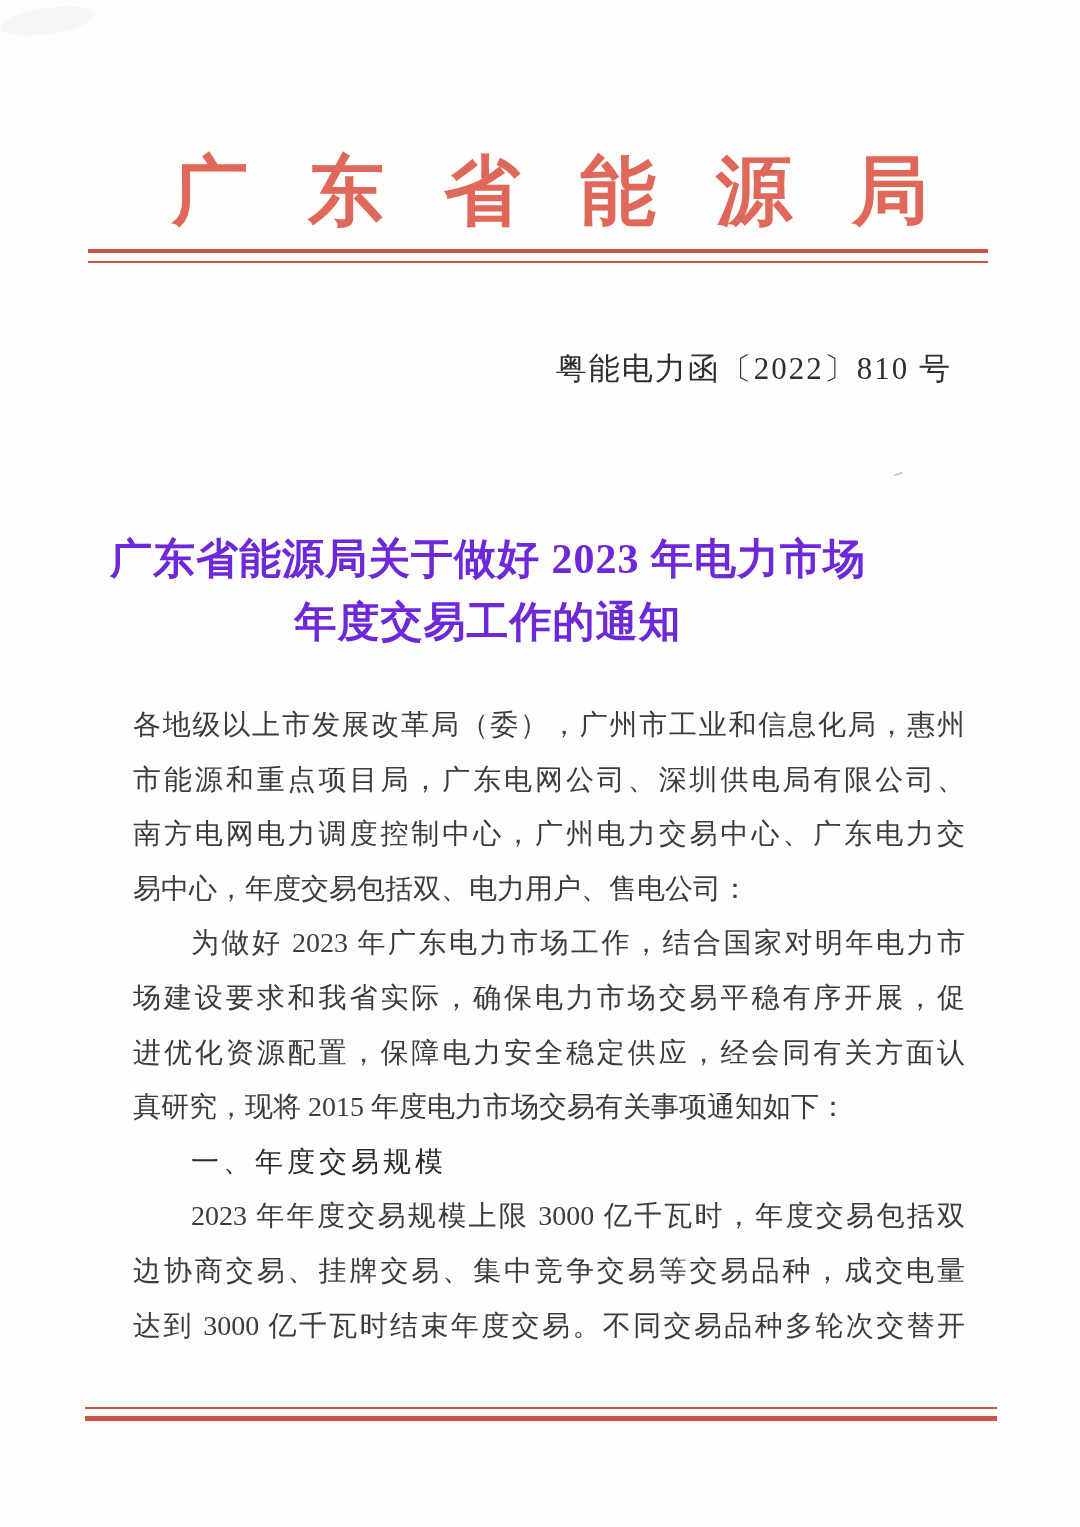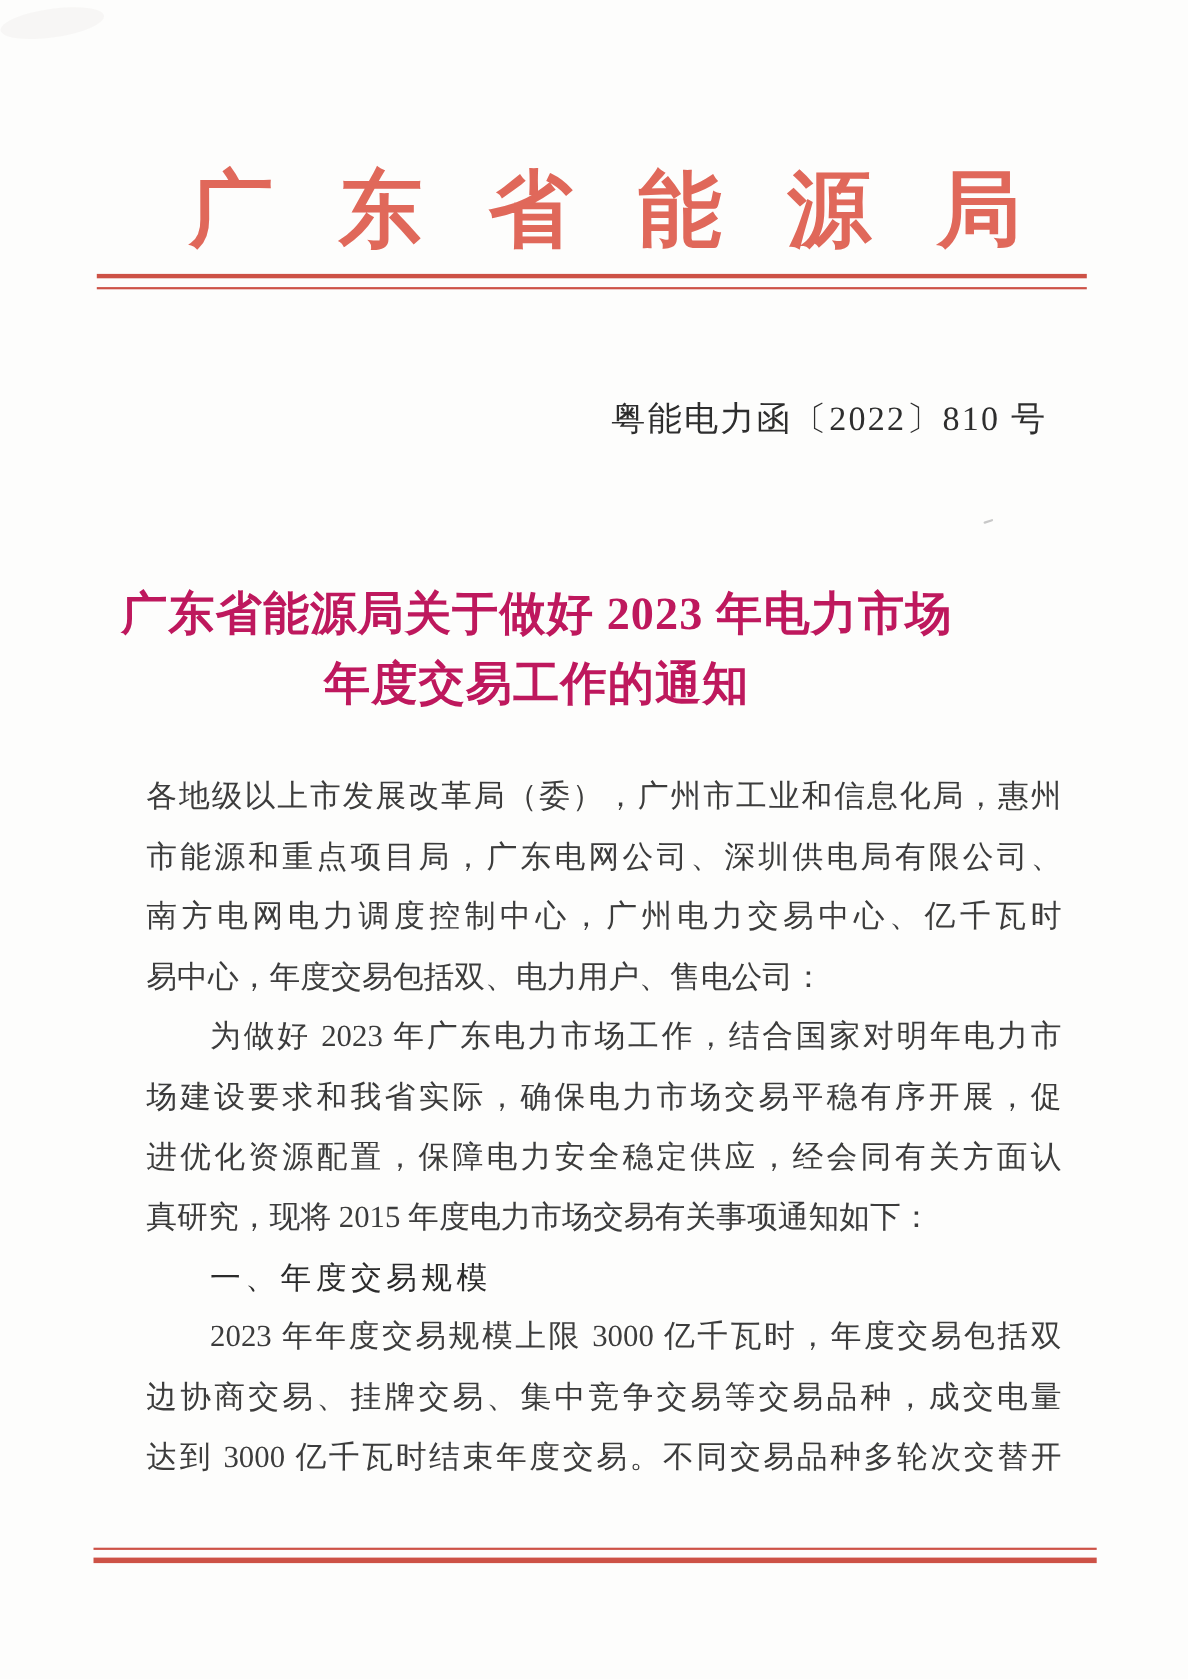--- a/index.html
+++ b/index.html
@@ -32,41 +32,41 @@
     font-weight: 600;
     color: #e0685a;
   }
   
   .rule { position: absolute; background: #cd5246; }
   .rule-top-thick { top: 249px; left: 88px;  width: 900px; height: 4px; }
   .rule-top-thin  { top: 261px; left: 88px;  width: 900px; height: 2px; }
   
   .doc-number {
     position: absolute;
-    top: 360px; right: 128px;
+    top: 348px; right: 128px;
     font-size: 31px; letter-spacing: 2px;
     color: #2e2e2e;
   }
   
   .artifact {
     position: absolute; top: 473px; left: 894px;
     width: 9px; height: 2px;
     background: #c8c8c8;
     border-radius: 2px;
     transform: rotate(-18deg);
   }
   
   .doc-title {
     position: absolute;
     top: 528px; left: 0; width: 976px;
     text-align: center;
     font-size: 42px; line-height: 63px;
     font-weight: 700;
     letter-spacing: 1px;
-    color: #be185d;
+    color: #6d28d9;
   }
   
   .body-text {
     position: absolute;
     top: 698px; left: 133px; width: 832px;
     font-size: 28px;
     color: #3c3c3c;
   }
   .line {
     height: 54.6px; line-height: 54.6px;
@@ -111,21 +111,21 @@
   <div class="artifact"></div>
 
   <div class="doc-title">
     <div>广东省能源局关于做好 2023 年电力市场</div>
     <div>年度交易工作的通知</div>
   </div>
 
   <div class="body-text">
     <div class="line">各地级以上市发展改革局（委），广州市工业和信息化局，惠州</div>
     <div class="line">市能源和重点项目局，广东电网公司、深圳供电局有限公司、</div>
-    <div class="line">南方电网电力调度控制中心，广州电力交易中心、亿千瓦时</div>
+    <div class="line">南方电网电力调度控制中心，广州电力交易中心、广东电力交</div>
     <div class="line short">易中心，年度交易包括双、电力用户、售电公司：</div>
     <div class="line indent">为做好 2023 年广东电力市场工作，结合国家对明年电力市</div>
     <div class="line">场建设要求和我省实际，确保电力市场交易平稳有序开展，促</div>
     <div class="line">进优化资源配置，保障电力安全稳定供应，经会同有关方面认</div>
     <div class="line short">真研究，现将 2015 年度电力市场交易有关事项通知如下：</div>
     <div class="line heading indent">一、年度交易规模</div>
     <div class="line indent">2023 年年度交易规模上限 3000 亿千瓦时，年度交易包括双</div>
     <div class="line">边协商交易、挂牌交易、集中竞争交易等交易品种，成交电量</div>
     <div class="line">达到 3000 亿千瓦时结束年度交易。不同交易品种多轮次交替开</div>
   </div>

